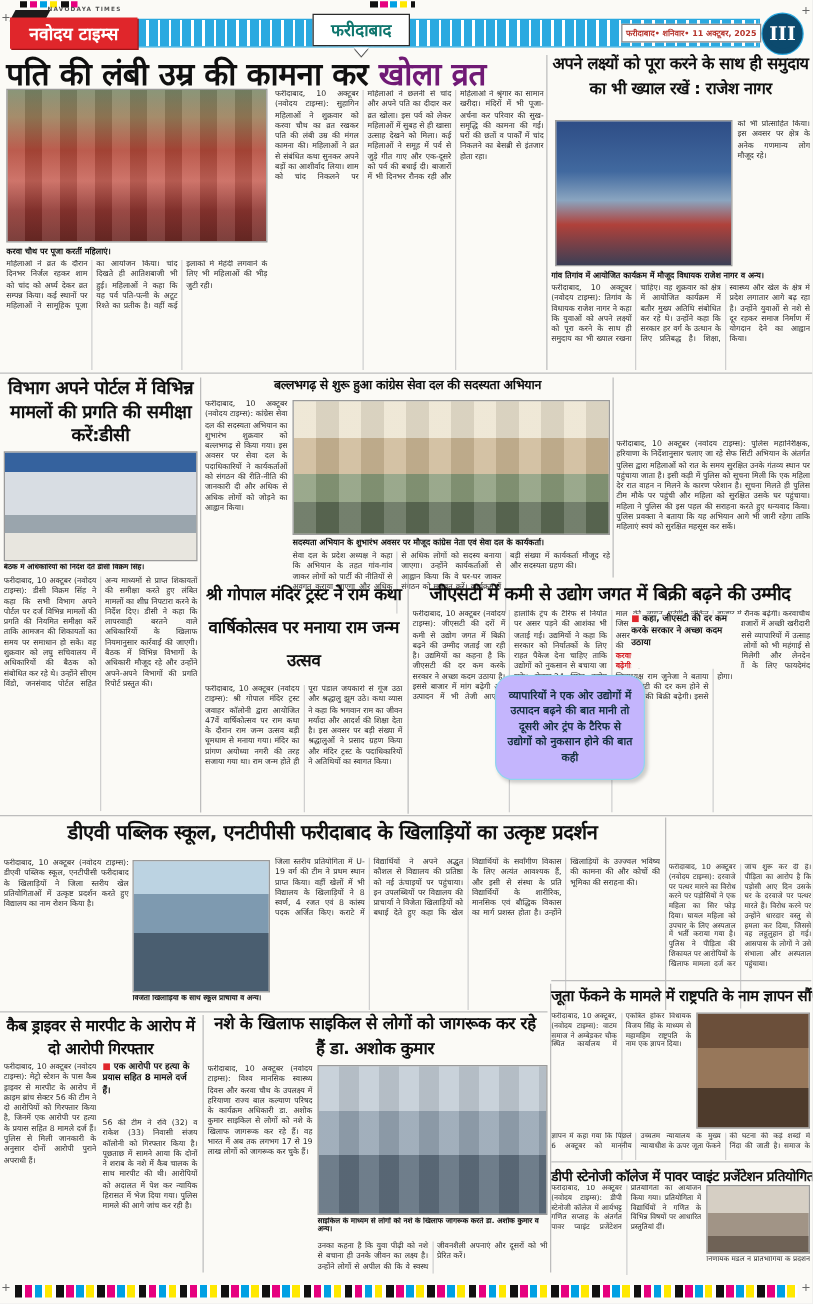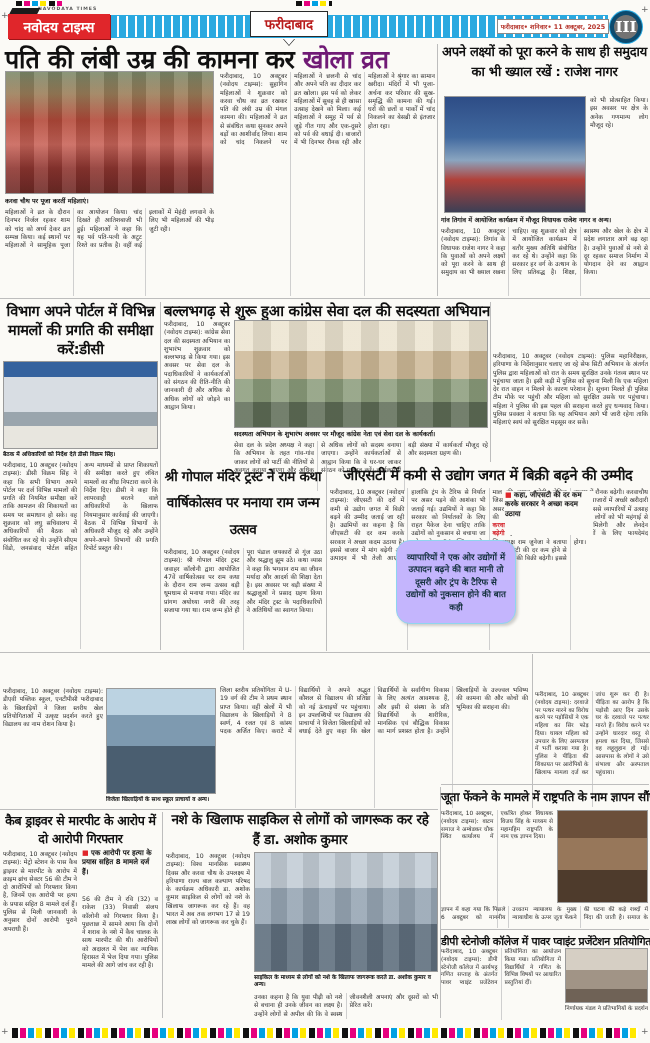--- a/index.html
+++ b/index.html
@@ -23,27 +23,27 @@
   .hrule { border-top:1px solid #bdbdbd; height:0; }
   .regmark { color:#666; font-size:9px; font-weight:400; }
   .cmyk-strip { background:repeating-linear-gradient(90deg,#111 0 6px,#fff 6px 8px,#e6007e 8px 14px,#fff 14px 16px,#00a0e3 16px 22px,#fff 22px 24px,#ffe800 24px 30px,#fff 30px 33px); }
 
   
   .band { background:repeating-linear-gradient(90deg,#2aa9e0 0 7px,#ffffff 7px 9px); border:1px solid #2aa9e0; }
   .logo-flag { background:#1b1b1b; transform:skewX(-28deg); }
   .logo-box { background:#e0262b; color:#fff; font-weight:800; font-size:14px;
     display:flex; align-items:center; justify-content:center; box-shadow:1px 1px 0 #9e1418; }
   .brand-small { font-size:4.6px; letter-spacing:1px; color:#555; font-weight:700; }
-  .city-tab { background:#fff; border:1.5px solid #2b2b2b; color:#b91c1c; font-weight:800; font-size:13.5px;
+  .city-tab { background:#fff; border:1.5px solid #2b2b2b; color:#0f766e; font-weight:800; font-size:13.5px;
     display:flex; align-items:center; justify-content:center; }
   .city-tail { width:0; height:0; border-left:6px solid transparent; border-right:6px solid transparent; border-top:7px solid #fff;
     filter:drop-shadow(0 1px 0 #2b2b2b); }
   .dateline-box { background:#fff; border:1px solid #8a8a8a; color:#b5342c; font-weight:700; font-size:6.4px;
     display:flex; align-items:center; justify-content:center; }
-  .page-circle { background:#737373; border-radius:50%; color:#fff; font-family:"DejaVu Serif", serif;
+  .page-circle { background:#0c4a6e; border-radius:50%; color:#fff; font-family:"DejaVu Serif", serif;
     font-weight:700; font-size:15px; display:flex; align-items:center; justify-content:center; border:4px solid #0c4a6e; box-shadow:0 0 0 1px #2aa9e0; }
 
   .main-headline { font-size:25px; white-space:nowrap; }
   .main-headline .cyan { color:#701a75; }
 
   .subhead { font-size:7px; font-weight:800; line-height:1.35; color:#111; }
   .subhead .bullet { color:#e0262b; font-size:7px; }
   .red-lead { color:#d4232a; font-weight:700; }
   .callout {
     background:#c4b5fd; border:1px solid #8fd4ef; border-radius:14px;
@@ -113,21 +113,21 @@
   <div class="abs hrule" style="left:0; top:298px; width:650px;"></div>
 
   <div class="abs headline center" style="left:3px; top:302px; width:155px; font-size:14.5px; line-height:1.3;">विभाग अपने पोर्टल में विभिन्न मामलों की प्रगति की समीक्षा करें:डीसी</div>
   <div class="abs photo ph-dc" style="left:3px; top:361px; width:155px; height:88px;"></div>
   <div class="abs caption" style="left:3px; top:451px; width:155px; height:8px; font-size:5.8px;">बैठक में अधिकारियों को निर्देश देते डीसी विक्रम सिंह।</div>
   <div class="abs" style="left:3px; top:461px; width:155px; height:188px;">
       <p class="body-text cols2">फरीदाबाद, 10 अक्टूबर (नवोदय टाइम्स): डीसी विक्रम सिंह ने कहा कि सभी विभाग अपने पोर्टल पर दर्ज विभिन्न मामलों की प्रगति की नियमित समीक्षा करें ताकि आमजन की शिकायतों का समय पर समाधान हो सके। वह शुक्रवार को लघु सचिवालय में अधिकारियों की बैठक को संबोधित कर रहे थे। उन्होंने सीएम विंडो, जनसंवाद पोर्टल सहित अन्य माध्यमों से प्राप्त शिकायतों की समीक्षा करते हुए लंबित मामलों का शीघ्र निपटारा करने के निर्देश दिए। डीसी ने कहा कि लापरवाही बरतने वाले अधिकारियों के खिलाफ नियमानुसार कार्रवाई की जाएगी। बैठक में विभिन्न विभागों के अधिकारी मौजूद रहे और उन्होंने अपने-अपने विभागों की प्रगति रिपोर्ट प्रस्तुत की।</p>
     </div>
   <div class="abs vrule" style="left:160px; top:302px; height:348px;"></div>
 
-  <div class="abs headline center" style="left:164px; top:300px; width:324px; font-size:15px; white-space:nowrap;">बल्लभगढ़ से शुरू हुआ कांग्रेस सेवा दल की सदस्यता अभियान</div>
+  <div class="abs headline center" style="left:164px; top:300px; width:324px; font-size:10px; white-space:nowrap;">बल्लभगढ़ से शुरू हुआ कांग्रेस सेवा दल की सदस्यता अभियान</div>
   <div class="abs" style="left:164px; top:320px; width:66px; height:172px;">
       <p class="body-text cols1">फरीदाबाद, 10 अक्टूबर (नवोदय टाइम्स): कांग्रेस सेवा दल की सदस्यता अभियान का शुभारंभ शुक्रवार को बल्लभगढ़ से किया गया। इस अवसर पर सेवा दल के पदाधिकारियों ने कार्यकर्ताओं को संगठन की रीति-नीति की जानकारी दी और अधिक से अधिक लोगों को जोड़ने का आह्वान किया।</p>
     </div>
   <div class="abs photo ph-seva" style="left:234px; top:320px; width:254px; height:108px;"></div>
   <div class="abs caption" style="left:234px; top:430px; width:254px; height:9px;">सदस्यता अभियान के शुभारंभ अवसर पर मौजूद कांग्रेस नेता एवं सेवा दल के कार्यकर्ता।</div>
   <div class="abs" style="left:234px; top:441px; width:254px; height:50px;">
       <p class="body-text cols3">सेवा दल के प्रदेश अध्यक्ष ने कहा कि अभियान के तहत गांव-गांव जाकर लोगों को पार्टी की नीतियों से अवगत कराया जाएगा और अधिक से अधिक लोगों को सदस्य बनाया जाएगा। उन्होंने कार्यकर्ताओं से आह्वान किया कि वे घर-घर जाकर संगठन को मजबूत करें। कार्यक्रम में बड़ी संख्या में कार्यकर्ता मौजूद रहे और सदस्यता ग्रहण की।</p>
     </div>
   <div class="abs vrule" style="left:490px; top:302px; height:160px;"></div>
 
@@ -146,20 +146,21 @@
     <p class="body-text cols4"><span>फरीदाबाद, 10 अक्टूबर (नवोदय टाइम्स): जीएसटी की दरों में कमी से उद्योग जगत में बिक्री बढ़ने की उम्मीद जताई जा रही है। उद्यमियों का कहना है कि जीएसटी की दर कम करके सरकार ने अच्छा कदम उठाया है। इससे बाजार में मांग बढ़ेगी और उत्पादन में भी तेजी आएगी। हालांकि ट्रंप के टैरिफ से निर्यात पर असर पड़ने की आशंका भी जताई गई। उद्यमियों ने कहा कि सरकार को निर्यातकों के लिए राहत पैकेज देना चाहिए ताकि उद्योगों को नुकसान से बचाया जा सके। सेक्टर-24 स्थित उद्योग संचालकों का कहना है कि जीएसटी दर कम होने से कच्चे माल की लागत घटेगी, लेकिन जिस पर अमेरिकी टैरिफ का असर रहेगा वहां फैक्टरियों में मंदी की स्थिति बन सकती है।</span> <span class="red-lead">करवाचौथ से व्यापारियों की बिक्री बढ़ेगी:</span> <span>हरियाणा व्यापार मंडल के जिलाध्यक्ष राम जुनेजा ने बताया कि जीएसटी की दर कम होने से व्यापारियों की बिक्री बढ़ेगी। इससे बाजार में रौनक बढ़ेगी। करवाचौथ पर्व पर बाजारों में अच्छी खरीदारी हुई है, इससे व्यापारियों में उत्साह है। आम लोगों को भी महंगाई से राहत मिलेगी और लेनदेन व्यापारियों के लिए फायदेमंद होगा।</span></p>
   </div>
   <div class="abs subhead" style="left:505px; top:491px; width:88px; height:44px; background:#fbfaf6;">
     <span class="bullet">■</span>
     <span>कहा, जीएसटी की दर कम करके सरकार ने अच्छा कदम उठाया</span>
   </div>
   <div class="abs callout" style="left:396px; top:540px; width:120px; height:84px;">व्यापारियों ने एक ओर उद्योगों में उत्पादन बढ़ने की बात मानी तो दूसरी ओर ट्रंप के टैरिफ से उद्योगों को नुकसान होने की बात कही</div>
 
   <div class="abs hrule" style="left:0; top:652px; width:650px;"></div>
 
+  <div class="abs headline center" style="left:3px; top:654px; width:526px; font-size:16px; white-space:nowrap;">डीएवी पब्लिक स्कूल, एनटीपीसी फरीदाबाद के खिलाड़ियों का उत्कृष्ट प्रदर्शन</div>
   <div class="abs" style="left:3px; top:687px; width:100px; height:120px;">
       <p class="body-text cols1">फरीदाबाद, 10 अक्टूबर (नवोदय टाइम्स): डीएवी पब्लिक स्कूल, एनटीपीसी फरीदाबाद के खिलाड़ियों ने जिला स्तरीय खेल प्रतियोगिताओं में उत्कृष्ट प्रदर्शन करते हुए विद्यालय का नाम रोशन किया है।</p>
     </div>
   <div class="abs photo ph-dav" style="left:106px; top:688px; width:110px; height:106px;"></div>
   <div class="abs caption" style="left:106px; top:796px; width:110px; height:13px; font-size:5.8px;">विजेता खिलाड़ियों के साथ स्कूल प्राचार्या व अन्य।</div>
   <div class="abs" style="left:220px; top:686px; width:308px; height:122px;">
       <p class="body-text cols4">जिला स्तरीय प्रतियोगिता में U-19 वर्ग की टीम ने प्रथम स्थान प्राप्त किया। वहीं खेलों में भी विद्यालय के खिलाड़ियों ने 8 स्वर्ण, 4 रजत एवं 8 कांस्य पदक अर्जित किए। कराटे में विद्यार्थियों ने अपने अद्भुत कौशल से विद्यालय की प्रतिष्ठा को नई ऊंचाइयों पर पहुंचाया। इन उपलब्धियों पर विद्यालय की प्राचार्या ने विजेता खिलाड़ियों को बधाई देते हुए कहा कि खेल विद्यार्थियों के सर्वांगीण विकास के लिए अत्यंत आवश्यक हैं, और इसी से संस्था के प्रति विद्यार्थियों के शारीरिक, मानसिक एवं बौद्धिक विकास का मार्ग प्रशस्त होता है। उन्होंने खिलाड़ियों के उज्ज्वल भविष्य की कामना की और कोचों की भूमिका की सराहना की।</p>
     </div>
   <div class="abs vrule" style="left:532px; top:654px; height:154px;"></div>
 

